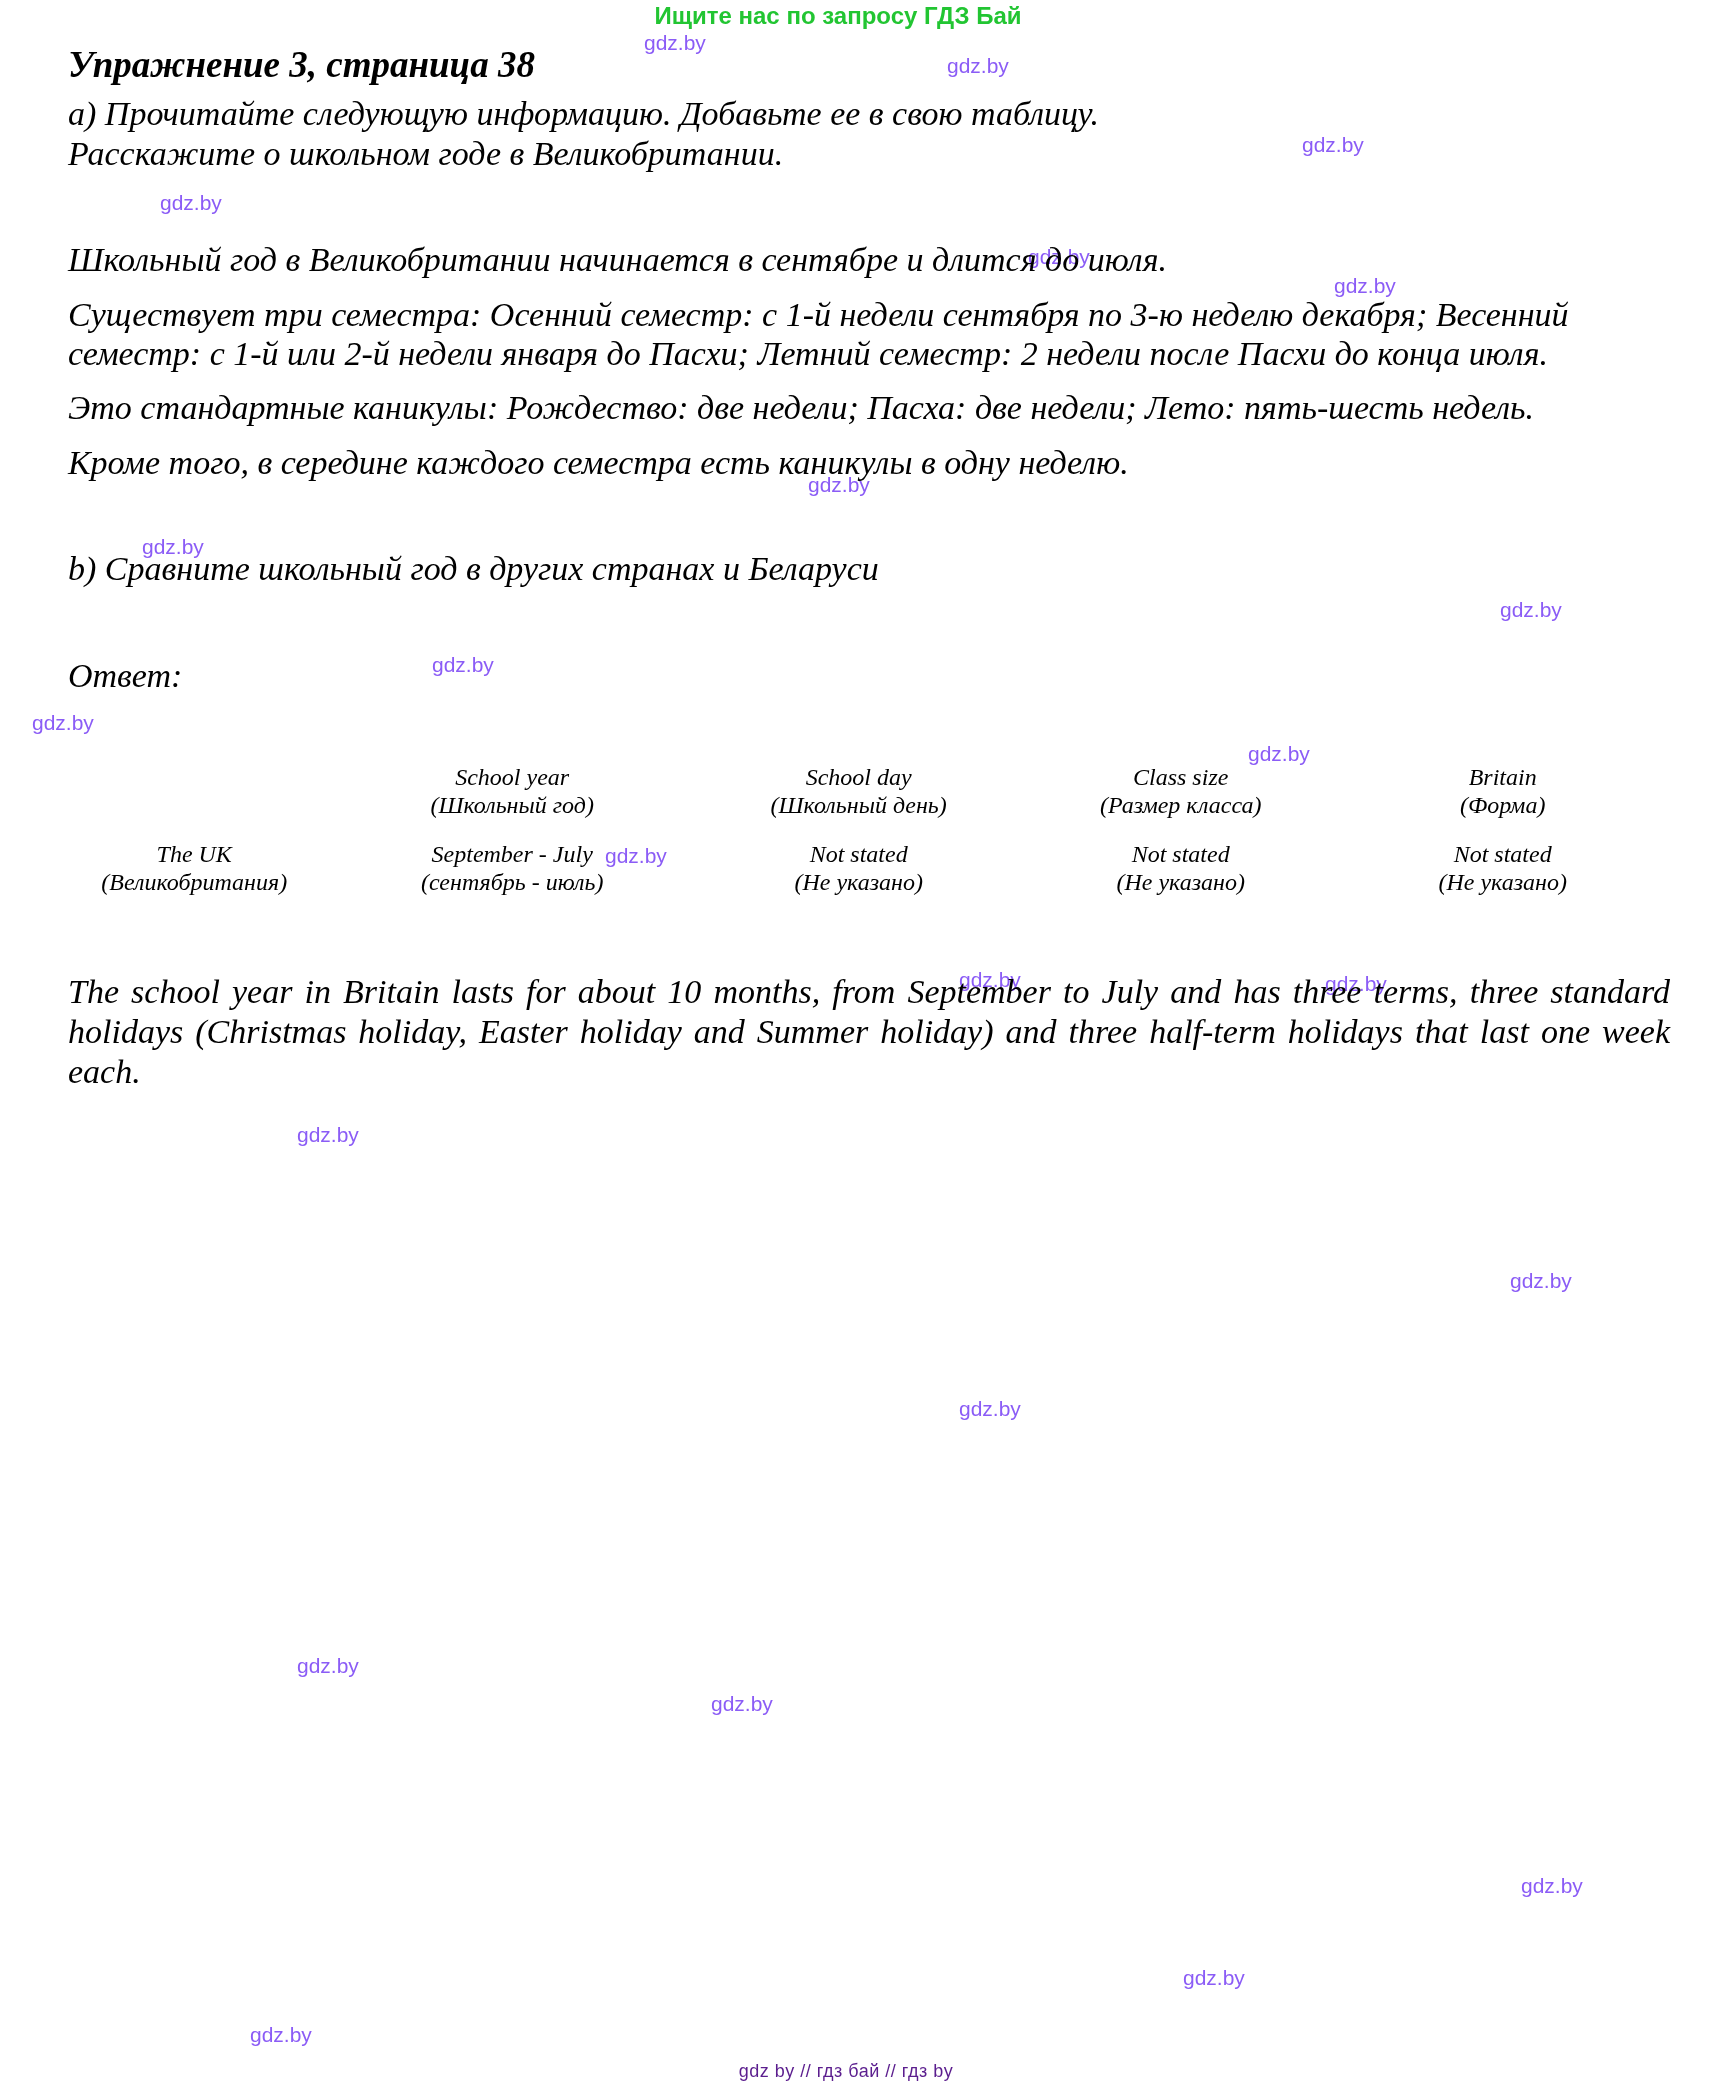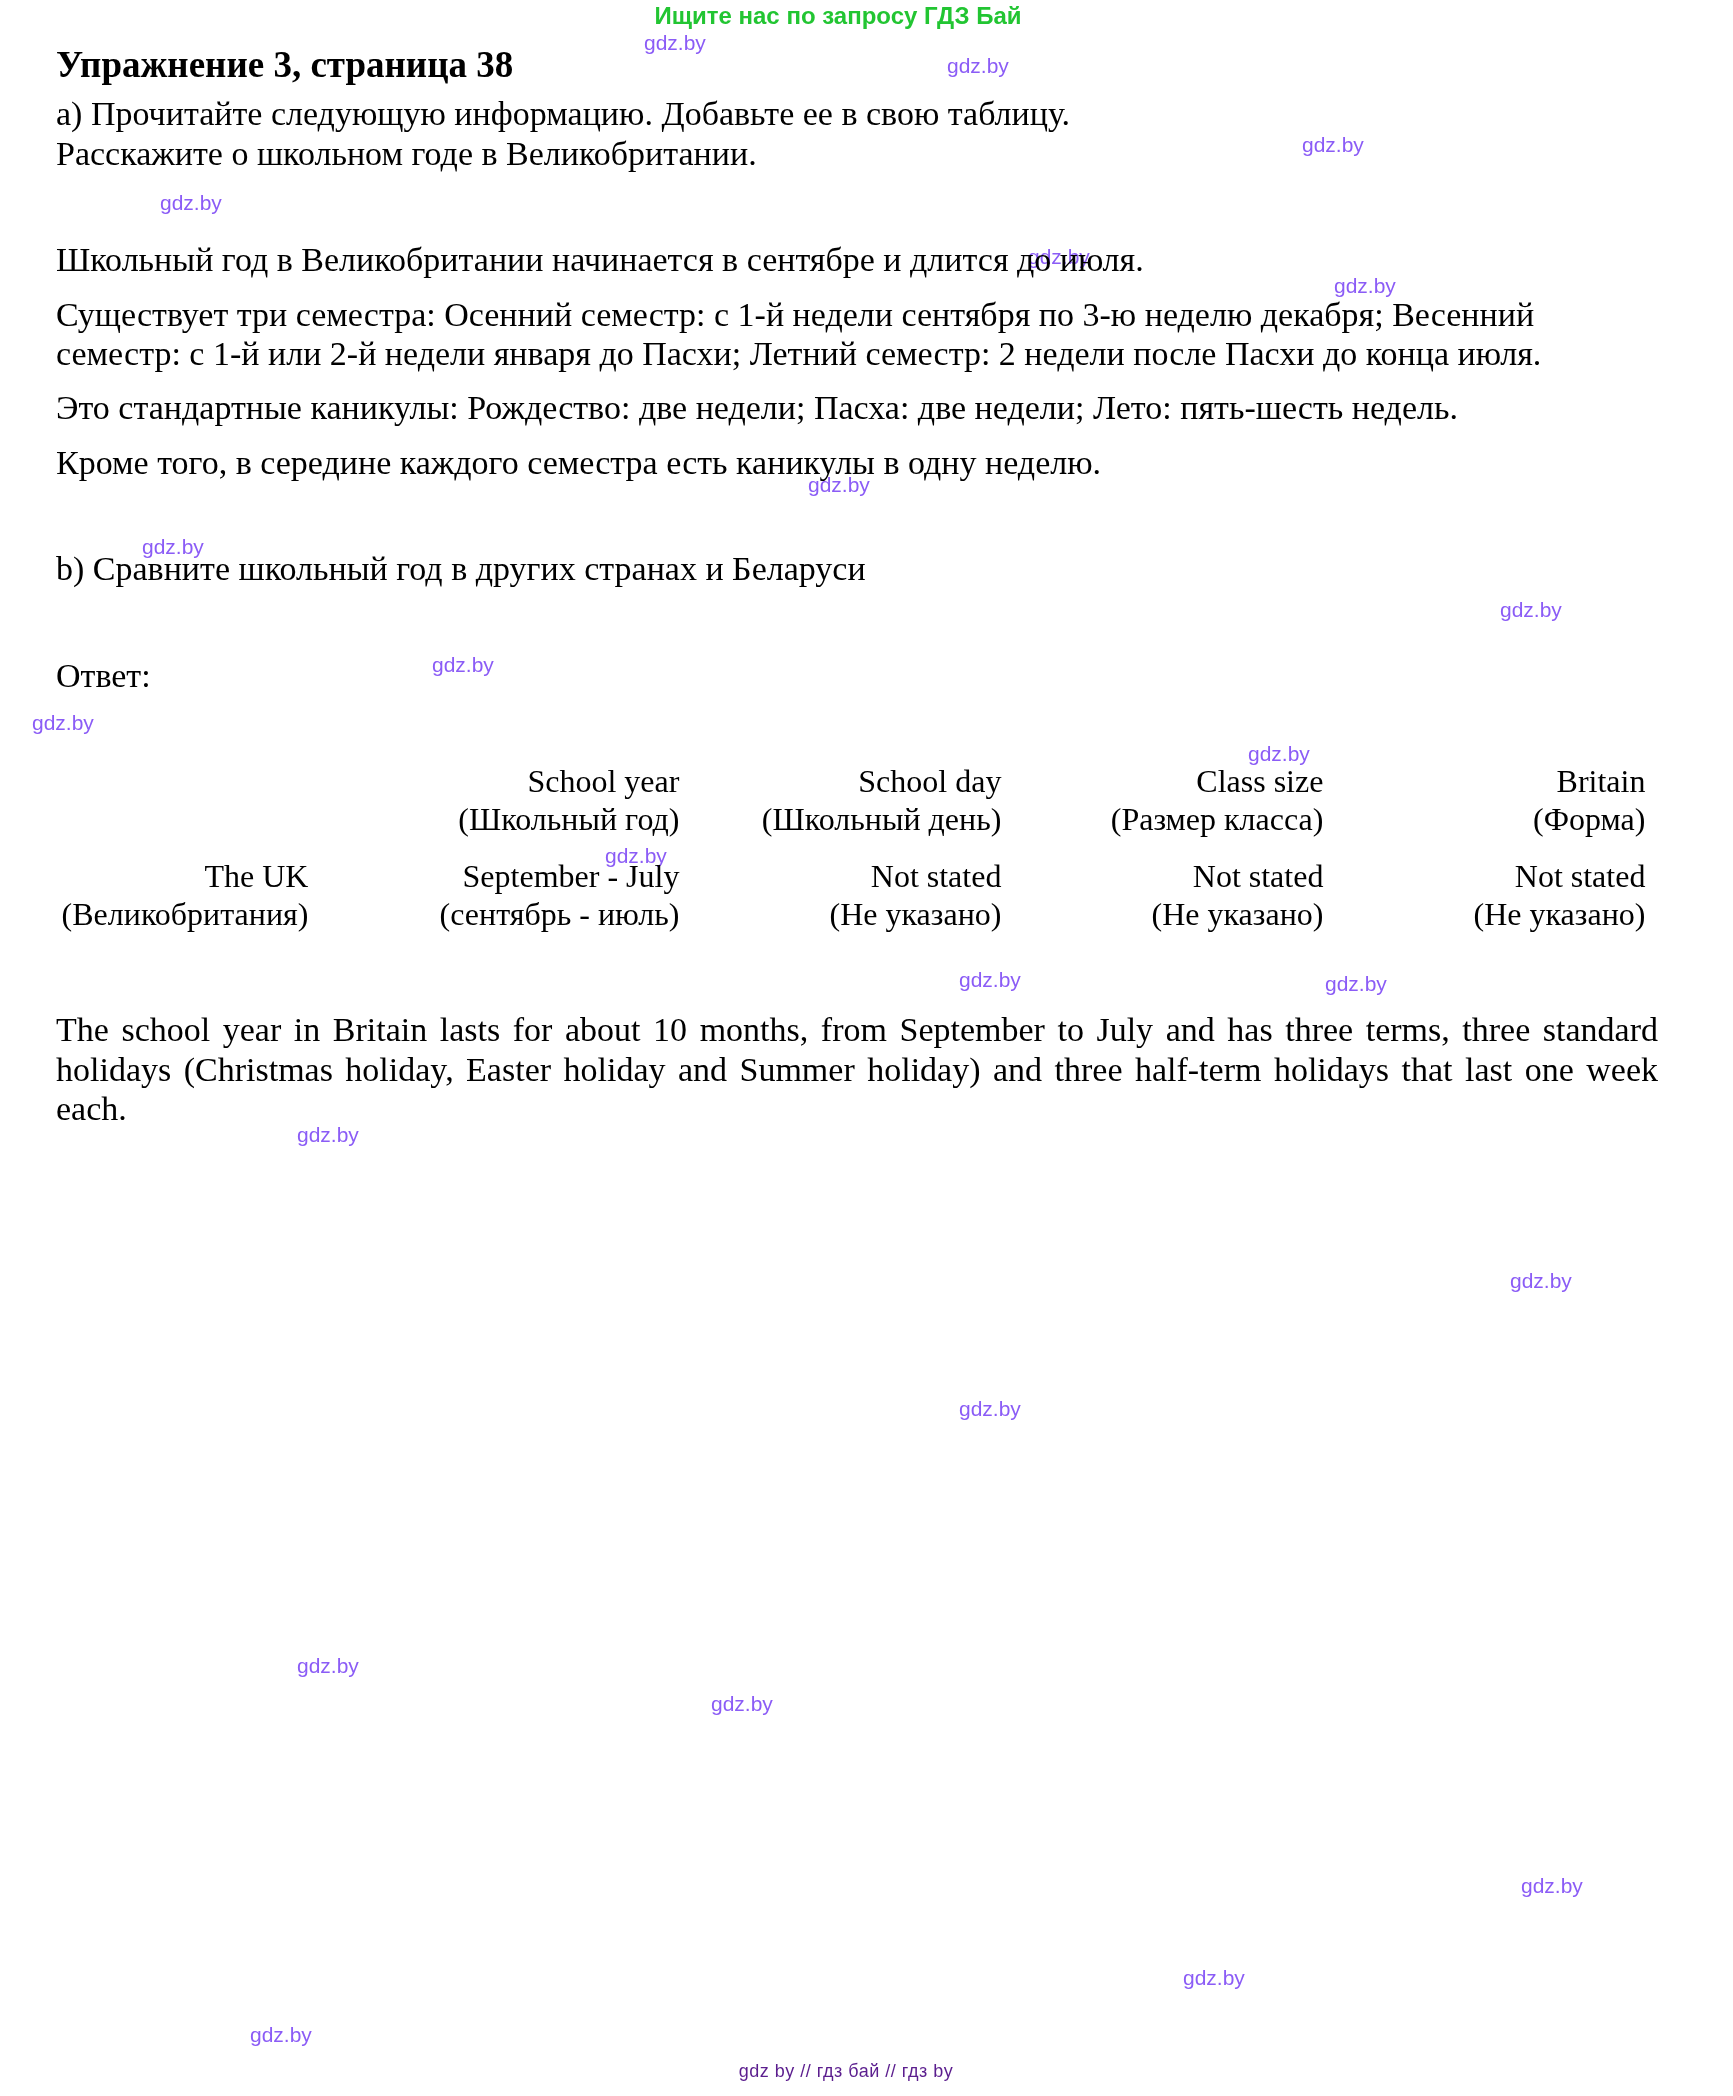--- a/index.html
+++ b/index.html
@@ -43,23 +43,24 @@
     font-size: 21px;
     font-weight: 400;
     color: #8b5cf6;
     white-space: nowrap;
     pointer-events: none;
   }
 
   
   .content {
     position: absolute;
-    left: 56px;
+    left: 68px;
     top: 43px;
     width: 1602px;
+    font-style: italic;
   }
 
   h1.ex-title {
     font-size: 37px;
     font-weight: 700;
     margin: 0 0 7.2px 0;
     line-height: 1.18;
     letter-spacing: 0px;
   }
 
@@ -87,22 +88,22 @@
   
   .cmp-table {
     border-collapse: collapse;
     width: 1602px;
     table-layout: fixed;
     margin: 0;
   }
   .cmp-table td, .cmp-table th {
     border: none;
     vertical-align: top;
-    text-align: right;
-    font-size: 32px;
+    text-align: center;
+    font-size: 24px;
     line-height: 1.18;
     font-weight: 400;
     padding: 0 12.6px 0 0;
   }
   .cmp-table col.c0 { width: 265px; }
   .cmp-table col.c1 { width: 371px; }
   .cmp-table col.c2 { width: 322px; }
   .cmp-table col.c3 { width: 322px; }
   .cmp-table col.c4 { width: 322px; }
 

